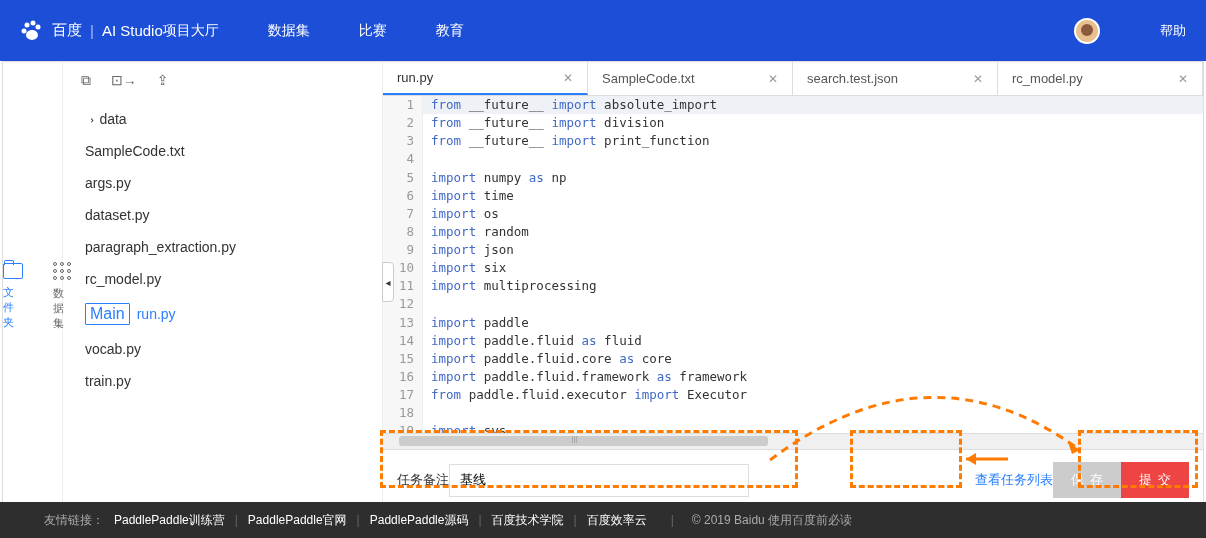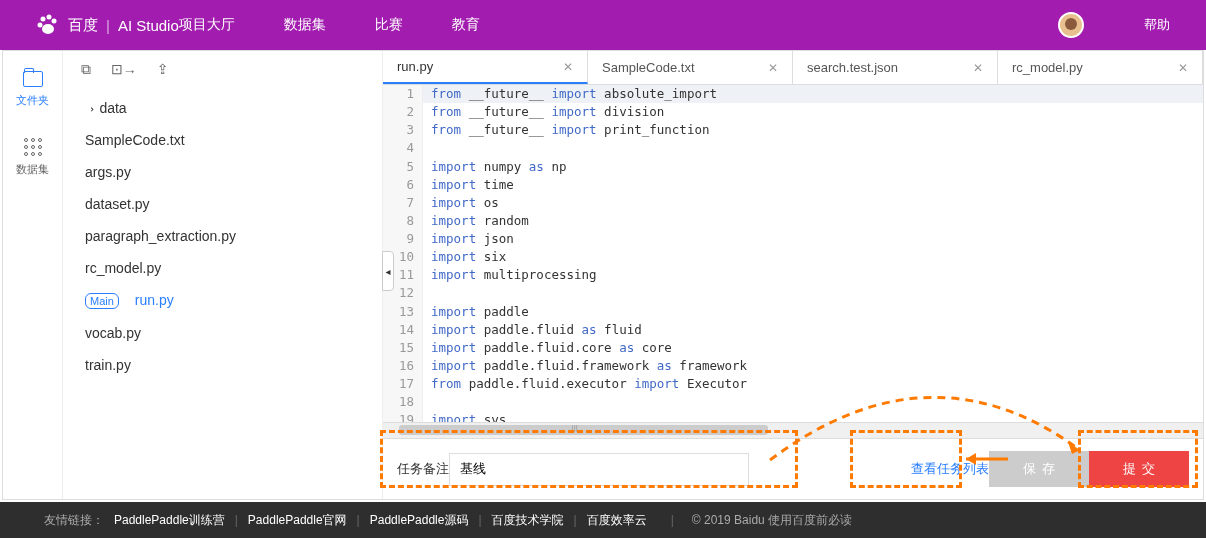--- a/index.html
+++ b/index.html
@@ -1,62 +1,62 @@
 <!DOCTYPE html>
 <html><head>
 <meta charset="utf-8">
 <style>
 *{box-sizing:border-box;margin:0;padding:0}
 body{font-family:Arial,"Microsoft YaHei",sans-serif;font-size:13px;background:#fff;color:#333;width:1206px;height:538px;overflow:hidden;position:relative}
-.header{background:#a21caf;height:50px;display:flex;align-items:center;color:#fff;padding:0 36px}
+.header{background:#1d4ed8;height:61px;display:flex;align-items:center;color:#fff;padding:0 20px}
 .logo{display:flex;align-items:center;gap:8px;font-size:15px}
 .paw{width:24px;height:24px}
 .nav{display:flex;gap:49px;}
 .nav a{color:#fff;text-decoration:none;font-size:14px}
 .hright{margin-left:auto;display:flex;align-items:center;gap:60px}
 .avatar{width:26px;height:26px;border-radius:50%;background:#e8c090;border:2px solid #fff;position:relative;overflow:hidden}
 .avatar:before{content:"";position:absolute;width:12px;height:12px;background:#8b5a3c;border-radius:50%;top:4px;left:5px}
 .main{display:flex;height:450px;border:1px solid #ddd;margin:0 2px}
-.leftbar{width:60px;border-right:1px solid #eee;display:flex;flex-direction:column;align-items:center;padding-top:20px;gap:30px}
+.leftbar{width:60px;border-right:1px solid #eee;display:flex;flex-direction:row;align-items:center;padding-top:20px;gap:30px}
 .lbitem{display:flex;flex-direction:column;align-items:center;gap:6px;font-size:11px;cursor:pointer}
 .lbitem.active{color:#2a7fff}
 .folder-ico{width:20px;height:16px;border:1.5px solid currentColor;border-radius:2px;position:relative}
 .folder-ico:before{content:"";position:absolute;top:-4px;left:0;width:8px;height:4px;border:1.5px solid currentColor;border-bottom:none;border-radius:2px 2px 0 0}
 .dots-ico{display:grid;grid-template-columns:repeat(3,4px);gap:3px}
 .dots-ico span{width:4px;height:4px;border:1px solid #666;border-radius:50%}
 .filepane{width:320px;border-right:1px solid #eee;padding:0}
 .toolbar{display:flex;gap:20px;padding:10px 18px;color:#666}
 .toolbar span{cursor:pointer;font-size:14px}
 .tree{padding:4px 0}
 .tree-item{padding:8px 22px;cursor:pointer;font-size:14px;color:#333}
 .tree-item.folder{font-weight:normal}
 .tree-item .caret{display:inline-block;transform:rotate(90deg);margin-right:6px;font-size:10px}
 .tree-item.selected{color:#2a7fff}
-.badge{display:inline-block;border:1px solid #2a7fff;color:#2a7fff;font-size:11px;padding:1px 4px;border-radius:6px;margin-right:16px}
+.badge{display:inline-block;border:1px solid #2a7fff;color:#2a7fff;font-size:16px;padding:1px 4px;border-radius:1px;margin-right:7px}
 .editor{flex:1;display:flex;flex-direction:column;position:relative}
 .tabs{display:flex;height:34px;border-bottom:1px solid #ddd}
 .tab{flex:1;display:flex;align-items:center;justify-content:space-between;padding:0 14px;border-right:1px solid #ddd;font-size:13px;color:#555;cursor:pointer;max-width:205px}
 .tab.active{border-bottom:2px solid #2a7fff;color:#333}
 .tab .x{color:#999;font-size:12px}
 .code{flex:1;overflow:auto;font-family:Consolas,monospace;font-size:12.5px;line-height:1.45;background:#fff;position:relative}
 .code-line{display:flex}
 .gutter{width:40px;text-align:right;padding-right:8px;color:#999;background:#f7f7f7;flex-shrink:0;border-right:1px solid #eee}
 .code-text{padding-left:8px;white-space:pre}
 .code-line.hl{background:#eef2f7}
 .kw{color:#4169c7}
 .collapse{position:absolute;left:-1px;top:200px;width:12px;height:40px;background:#fff;border:1px solid #ccc;border-radius:0 4px 4px 0;display:flex;align-items:center;justify-content:center;font-size:10px;cursor:pointer;z-index:5}
 .hscroll{height:16px;background:#f0f0f0;border-top:1px solid #ddd;position:relative}
 .hscroll:before{content:"";position:absolute;left:2%;width:45%;height:10px;top:2px;background:#ccc;border-radius:3px}
 .hscroll:after{content:"|||";position:absolute;left:23%;top:0;font-size:8px;color:#999}
 .bottombar{display:flex;align-items:center;padding:12px 14px;gap:0;border-top:1px solid #ddd}
 .bb-label{font-size:13px;color:#333}
 .bb-input{flex:0 0 300px;border:1px solid #ddd;padding:8px 10px;font-size:13px}
 .bb-spacer{flex:1}
 .bb-link{color:#2a7fff;font-size:13px;cursor:pointer}
-.bb-btn{padding:9px 28px;font-size:13px;border:none;cursor:pointer;letter-spacing:6px;text-indent:6px}
+.bb-btn{padding:9px 12px;font-size:13px;border:none;cursor:pointer;letter-spacing:6px;text-indent:6px}
 .bb-save{background:#ccc;color:#fff}
 .bb-submit{background:#ef4444;color:#fff}
 .hl-box{position:absolute;border:3px dashed #ff7a00;pointer-events:none;z-index:10}
 .footer{position:absolute;bottom:0;left:0;right:0;height:36px;background:#2e2e2e;color:#aaa;display:flex;align-items:center;padding:0 44px;font-size:12px;gap:10px}
 .footer a{color:#ffffff;text-decoration:none}
 .footer .sep{color:#666}
 svg.arrow{position:absolute;pointer-events:none;z-index:11}
 </style>
 </head>
 <body>

